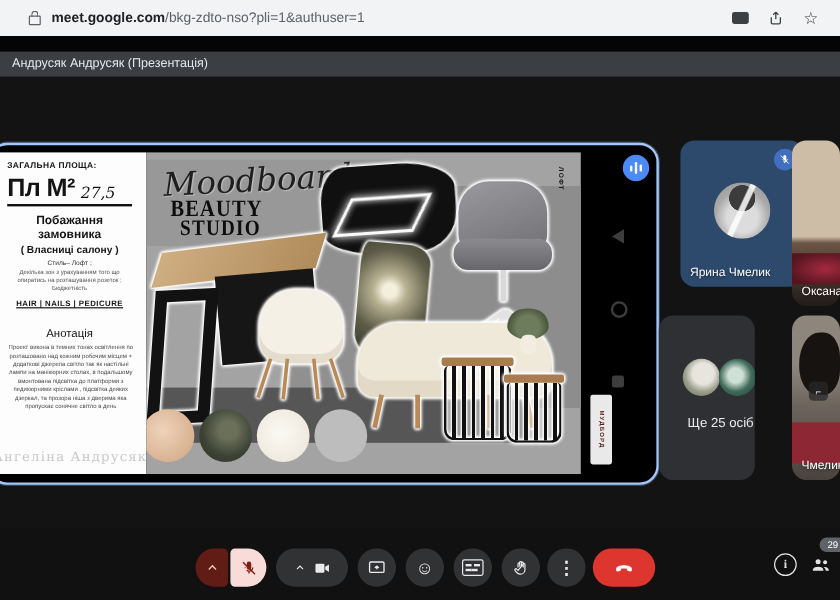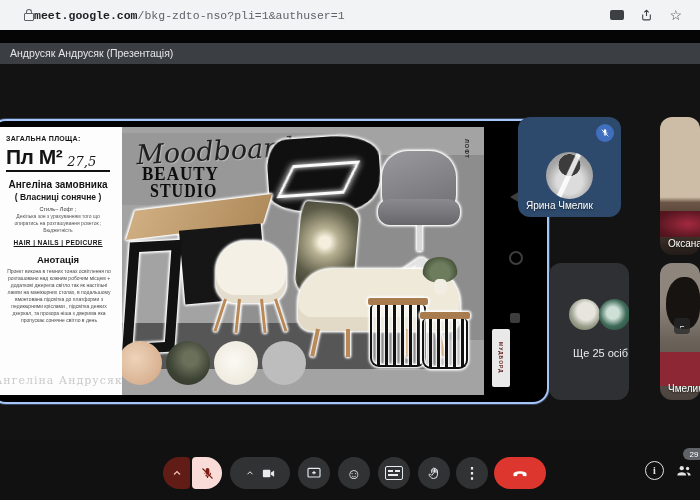--- a/index.html
+++ b/index.html
@@ -4,21 +4,21 @@
 <style>
   html,body{margin:0;padding:0;}
   body{width:700px;height:500px;position:relative;overflow:hidden;background:#0f0f0f;
        font-family:"Liberation Sans",sans-serif;-webkit-font-smoothing:antialiased;}
   .abs{position:absolute;}
 
   
   .browser-bar{left:0;top:0;width:700px;height:30px;background:#f1f3f4;display:flex;align-items:center;}
   .lock-icon{width:8px;height:6px;border:1.5px solid #5f6368;border-radius:1px;margin-left:24px;position:relative;margin-top:3px;}
   .lock-icon:before{content:"";position:absolute;left:1px;top:-5px;width:4px;height:4px;border:1.5px solid #5f6368;border-bottom:none;border-radius:3px 3px 0 0;}
-  .url{font-size:11.5px;color:#5f6368;white-space:nowrap;font-family:Liberation Mono, monospace;}
+  .url{font-size:11.5px;margin-left:9px;color:#5f6368;white-space:nowrap;}
   .url b{color:#202124;font-weight:700;}
   .browser-icons{margin-left:auto;display:flex;align-items:center;gap:16px;margin-right:18px;}
   .media-ind{width:14px;height:10px;background:#3c4043;border-radius:2px;}
   .share-glyph,.star-glyph{color:#3c4043;}
 
   .black-gap{left:0;top:30px;width:700px;height:13px;background:#050505;}
   .presenter-bar{left:0;top:43px;width:700px;height:21px;background:#3b3e42;color:#e4e6ea;
     font-size:10.5px;line-height:21px;padding-left:10px;box-sizing:border-box;}
 
   .stage{left:0;top:64px;width:700px;height:376px;background:#131313;}
@@ -30,21 +30,21 @@
     padding:8px 6px 0 14px;color:#141414;}
   .mb-white .h1{font-size:7px;font-weight:700;letter-spacing:.3px;}
   .area-row{display:flex;align-items:flex-end;margin-top:3px;border-bottom:2px solid #111;padding-bottom:1px;width:104px;}
   .area-big{font-size:21px;font-weight:800;letter-spacing:-.5px;}
   .area-num{font-family:"DejaVu Serif",serif;font-style:italic;font-size:13px;margin-left:5px;}
   .wish-t{font-size:10px;font-weight:800;margin-top:7px;text-align:center;width:104px;}
   .wish-s{font-size:8.5px;font-weight:700;margin-top:2px;text-align:center;width:104px;}
   .styleline{font-size:5.5px;color:#333;text-align:center;width:104px;margin-top:4px;}
   .details{font-size:5px;color:#555;text-align:center;width:104px;line-height:1.35;margin-top:1px;}
   .services{font-size:6.5px;font-weight:800;letter-spacing:.4px;text-decoration:underline;text-align:center;width:104px;margin-top:6px;}
-  .annot-t{font-size:9.5px;font-weight:700;text-align:center;width:104px;margin-top:8px;}
+  .annot-t{font-size:9.5px;font-weight:400;text-align:center;width:104px;margin-top:16px;}
   .annot-x{font-size:5px;color:#4a4a4a;line-height:1.4;text-align:center;width:106px;margin-top:3px;}
   .watermark{font-family:"DejaVu Serif",serif;font-size:11px;color:#c9c9c9;letter-spacing:1px;position:absolute;left:2px;bottom:8px;white-space:nowrap;}
 
   .mb-board{left:130px;top:6px;width:362px;height:268px;background:#a3a3a3;overflow:hidden;}
   .panelA{left:0;top:6px;width:215px;height:72px;background:#989898;}
   .panelB{left:215px;top:28px;width:147px;height:185px;background:#8d8d8d;}
   .panelC{left:0;top:196px;width:318px;height:46px;background:#565656;}
   .panelD{left:120px;top:78px;width:95px;height:120px;background:#909090;}
   .script-title{left:14px;top:6px;width:240px;font-family:"DejaVu Serif",serif;font-style:italic;
     font-size:27px;color:#1f1f1f;transform:rotate(-3deg);text-shadow:1px 1px 1px rgba(255,255,255,.35);}
@@ -116,21 +116,21 @@
   .nav-back{left:18px;top:70px;width:0;height:0;border-top:6px solid transparent;border-bottom:6px solid transparent;border-right:10px solid #3d3d3d;}
   .nav-home{left:17px;top:130px;width:10px;height:10px;border:2px solid #3d3d3d;border-radius:50%;}
   .nav-sq{left:18px;top:192px;width:10px;height:10px;background:#3d3d3d;border-radius:2px;}
   .audio-ind{left:527px;top:8px;width:22px;height:22px;border-radius:50%;background:#4b8af7;
     display:flex;align-items:center;justify-content:center;gap:1.6px;}
   .audio-ind span{width:2.2px;background:#fff;border-radius:1px;display:block;}
 
   
   .tile{border-radius:12px;overflow:hidden;}
   .tile .name{position:absolute;left:8px;bottom:6px;color:#fff;font-size:10px;text-shadow:0 1px 2px rgba(0,0,0,.6);white-space:nowrap;}
-  .tile1{left:518px;top:117px;width:103px;height:100px;background:#2d4a6d;}
+  .tile1{left:567px;top:117px;width:103px;height:122px;background:#2d4a6d;}
   .mic-badge{position:absolute;right:7px;top:7px;width:18px;height:18px;border-radius:50%;background:#3f6fbe;display:flex;align-items:center;justify-content:center;color:#fff;}
   .avatar1{position:absolute;left:28px;top:35px;width:47px;height:47px;border-radius:50%;
     background:
       linear-gradient(115deg,transparent 44%,rgba(255,255,255,.85) 46%,rgba(255,255,255,.85) 52%,transparent 54%),
       radial-gradient(circle at 50% 28%,#3c3c3c 0 26%,transparent 27%),
       radial-gradient(circle at 50% 62%,#dcdcdc 0 34%,#a9a9a9 60%,#8f8f8f);
     }
   .tile2{left:660px;top:117px;width:40px;height:138px;background:linear-gradient(#cdbda6 0 58%,#6b5546 62%,#221b18);}
   .tile2 .red{position:absolute;left:0;bottom:18px;width:40px;height:26px;background:radial-gradient(ellipse at 70% 50%,#a32a3f,#55151f 80%);}
   .tile3{left:549px;top:263px;width:80px;height:137px;background:#2f3033;}
@@ -190,22 +190,22 @@
 <div class="abs stage"></div>
 
 <div class="abs share-frame">
 
   <div class="abs mb-white">
     <div class="h1">ЗАГАЛЬНА ПЛОЩА:</div>
     <div class="area-row">
       <span class="area-big">Пл М²</span>
       <span class="area-num">27,5</span>
     </div>
-    <div class="wish-t">Ангеліна замовника</div>
-    <div class="wish-s">( Власниці сонячне )</div>
+    <div class="wish-t">Побажання замовника</div>
+    <div class="wish-s">( Власниці салону )</div>
     <div class="styleline">Стиль– Лофт ;</div>
     <div class="details">Декілька зон з урахуванням того що опиратись на розташування розеток ; Бюджетність</div>
     <div class="services">HAIR | NAILS | PEDICURE</div>
     <div class="annot-t">Анотація</div>
     <div class="annot-x">Проект викона в темних тонах освітлення по розташовано над кожним робочим місцем + додаткові джерела світло так як настільні лампи на манікюрних столах, в подальшому вмонтована підсвітка до платформи з педикюрними кріслами , підсвітка деяких дзеркал, та прозора ніша з дверима яка пропускає сонячне світло в день</div>
     <div class="watermark">Ангеліна Андрусяк</div>
   </div>
 
   <div class="abs mb-board">
     <div class="abs panelA"></div>

